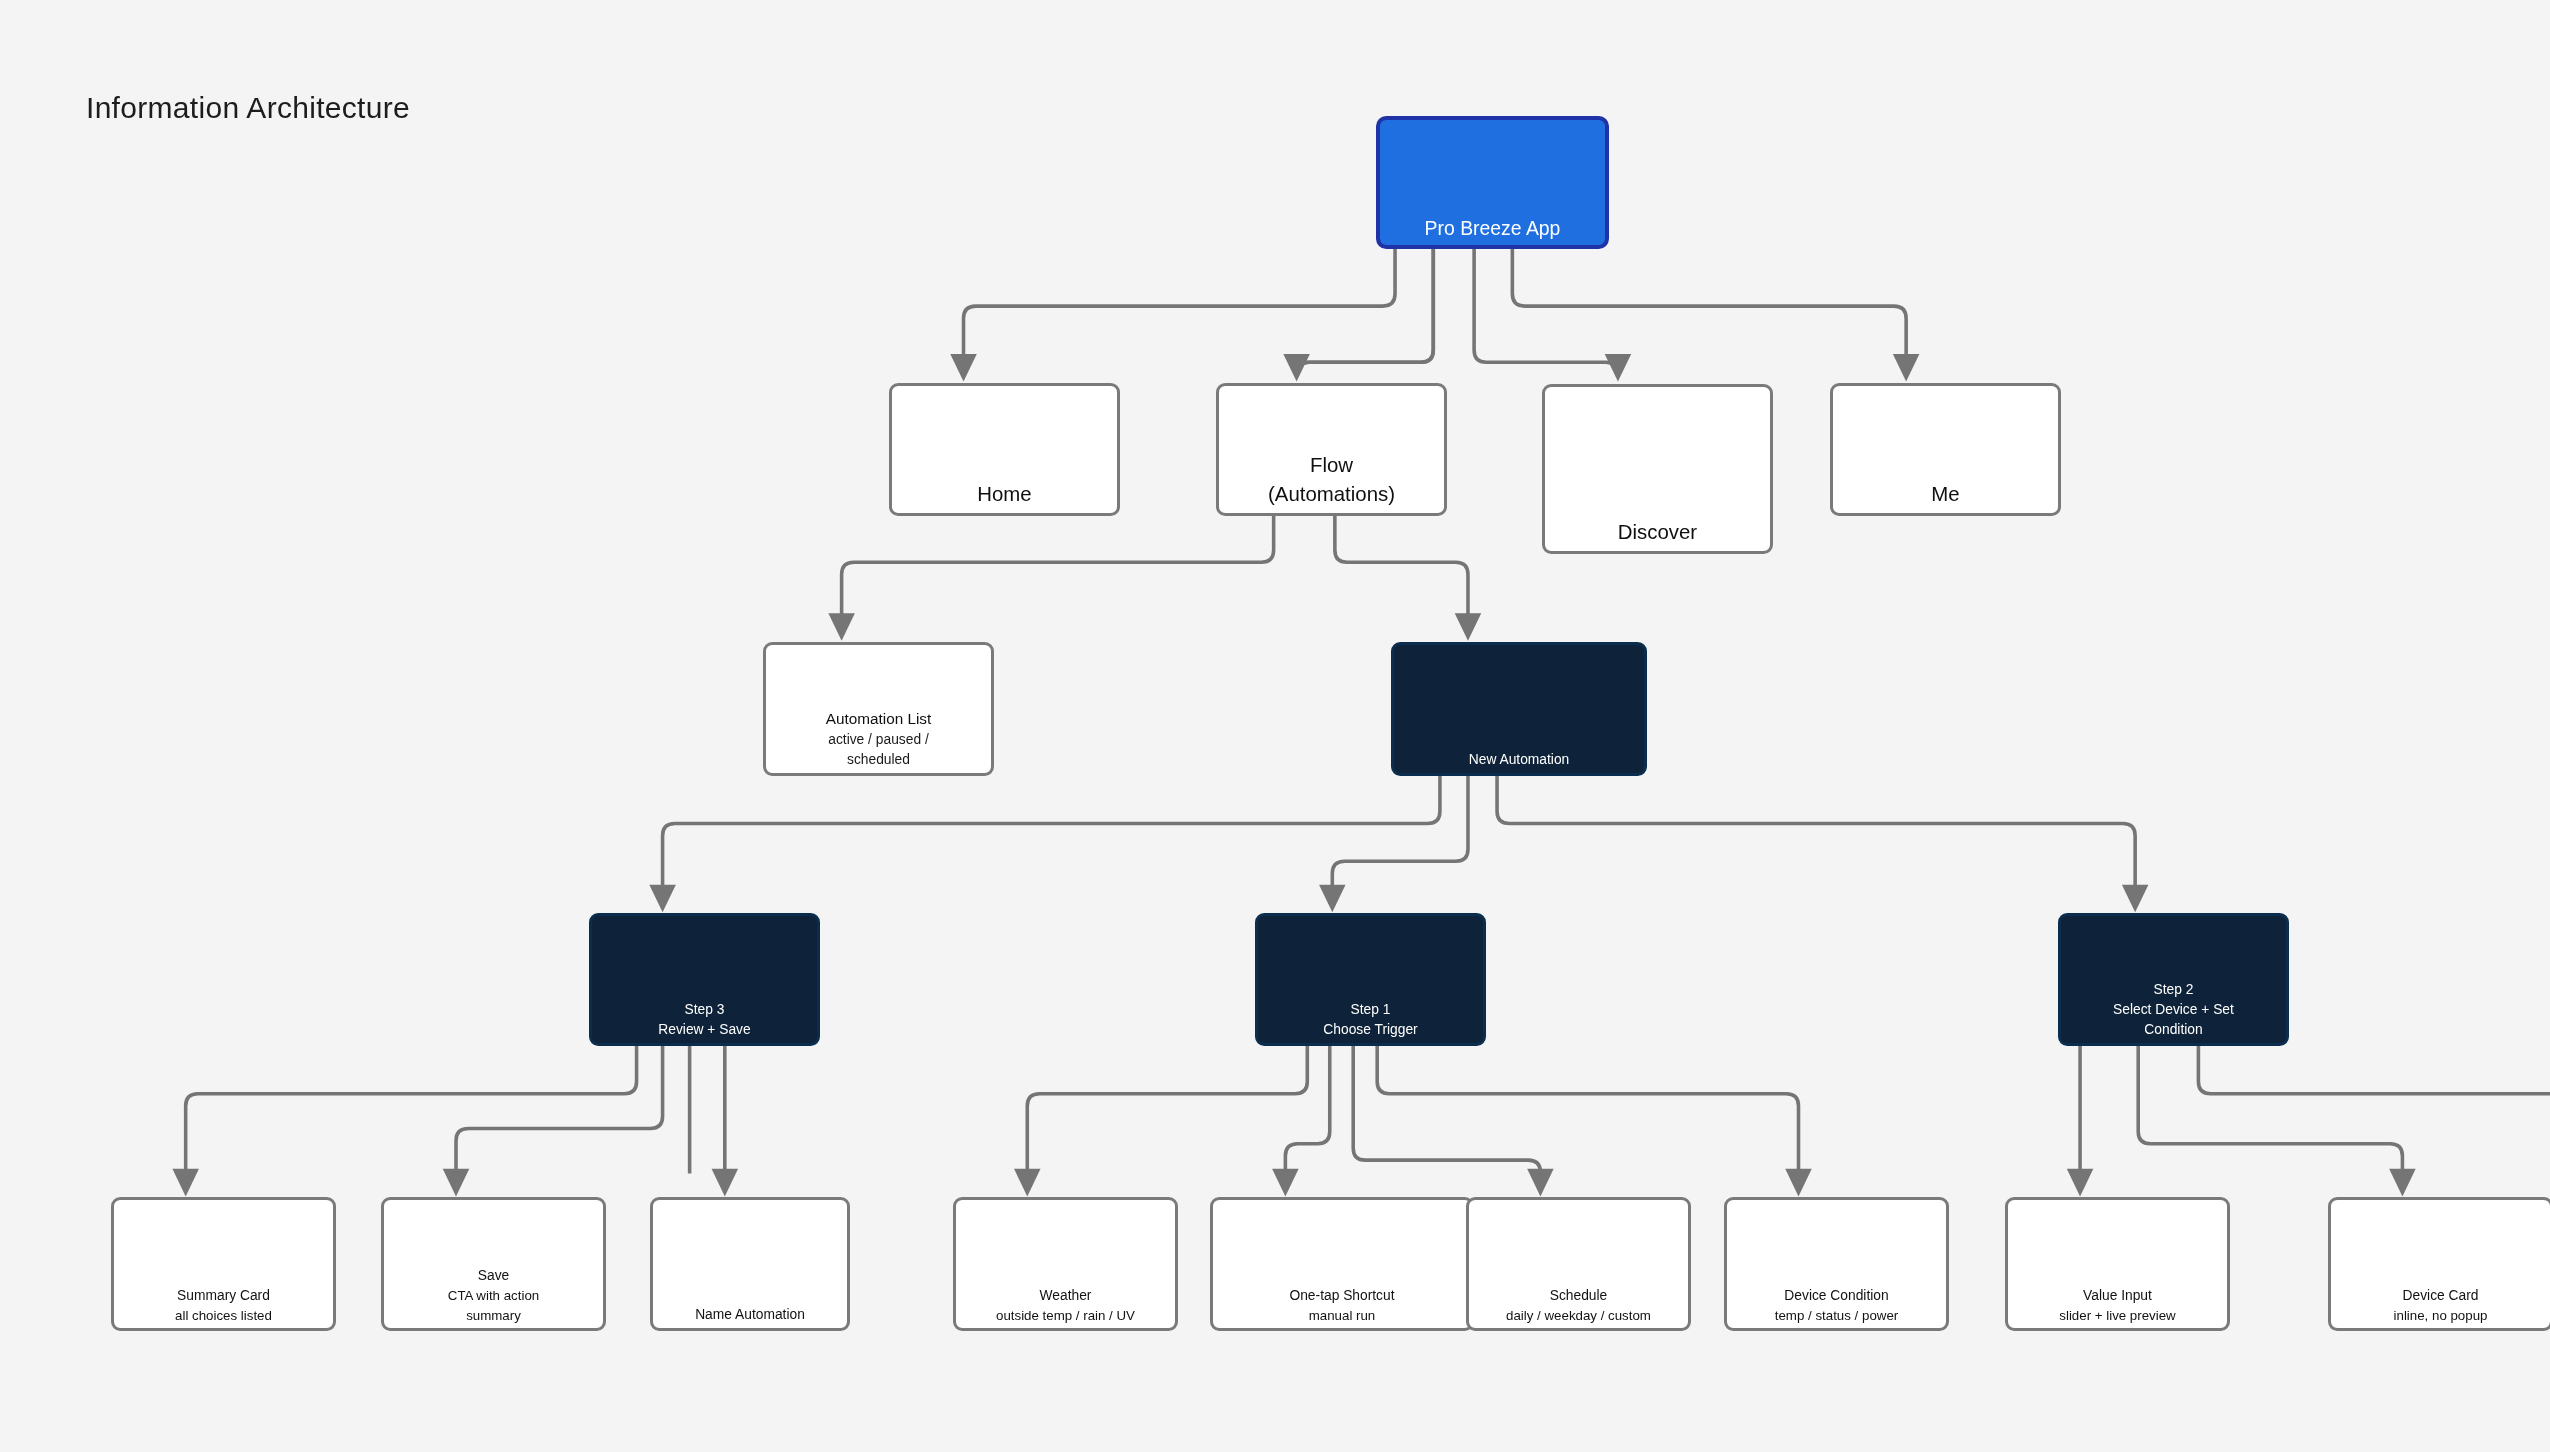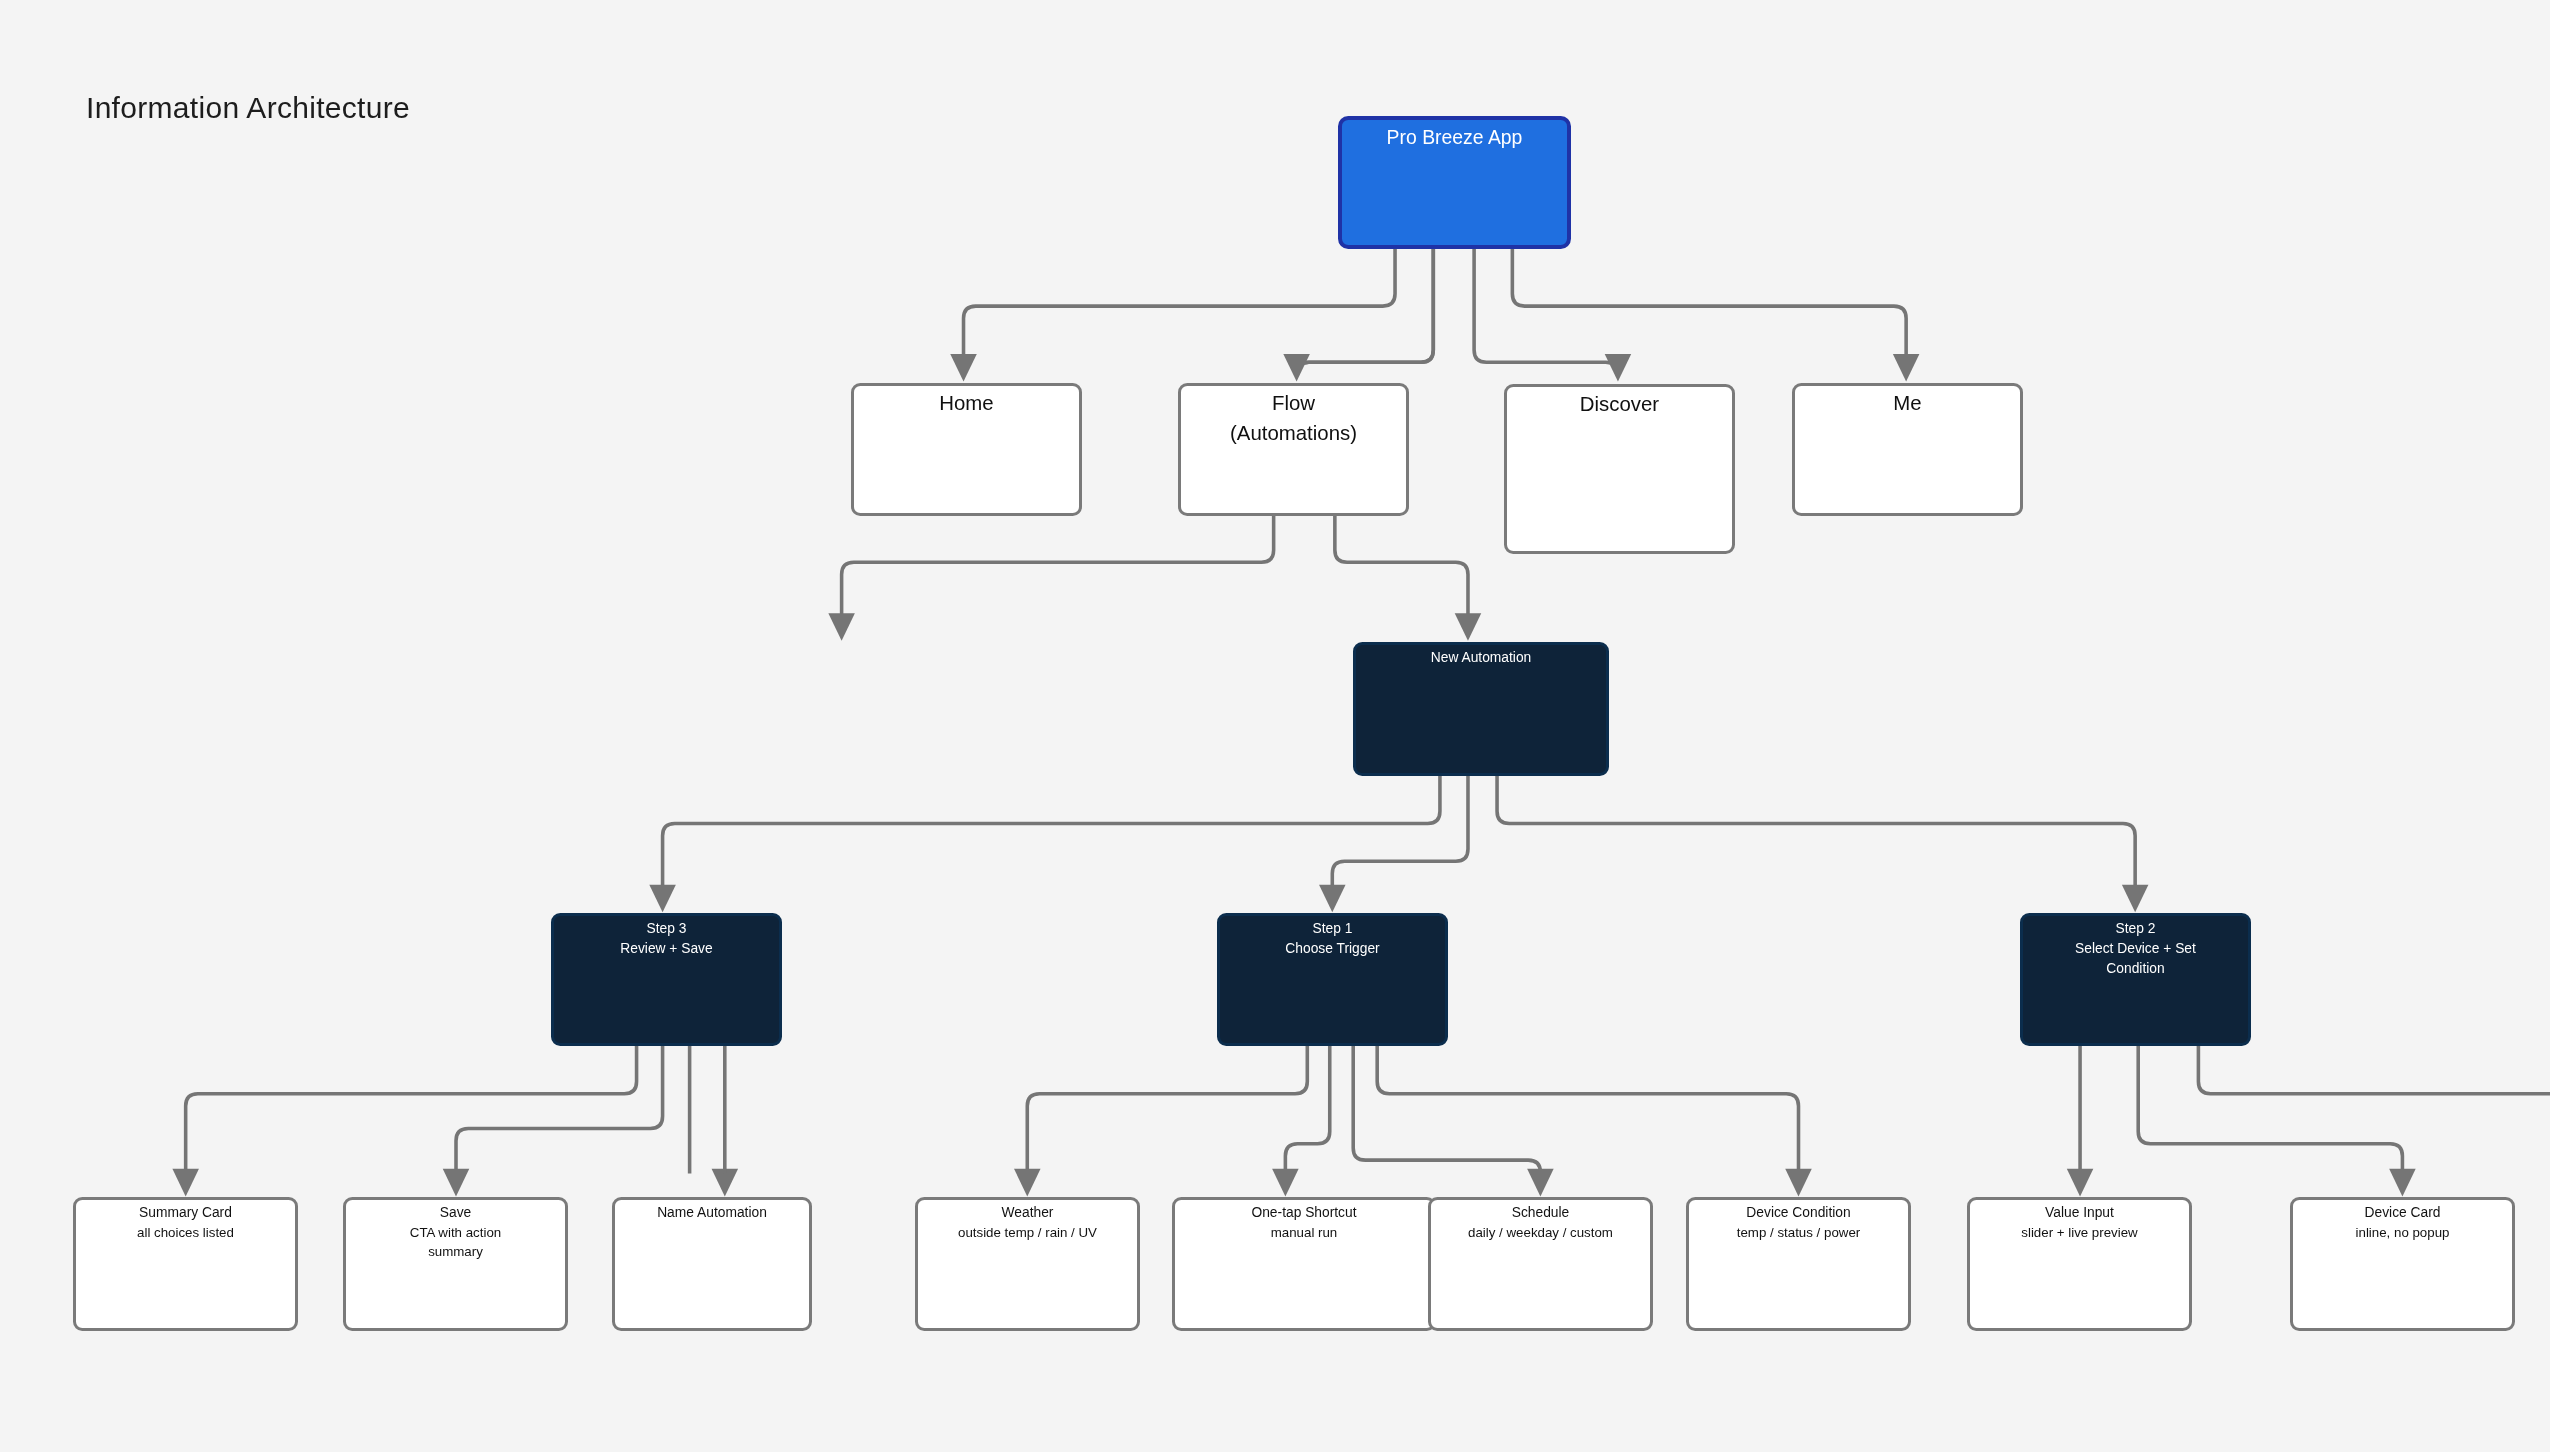--- a/index.html
+++ b/index.html
@@ -41,25 +41,26 @@
     color: #1d1d1d;
     font-weight: 400;
     white-space: nowrap;
   }
   .node {
     position: absolute;
     box-sizing: border-box;
     display: flex;
     flex-direction: column;
     align-items: center;
-    justify-content: flex-start;
+    justify-content: flex-end;
     text-align: center;
     border-radius: 9.2px;
     padding: 3.1px 7.1px;
     line-height: 1.45;
+    margin-left: 38px;
   }
   .node .ln { display: block; white-space: nowrap; }
 
   .node--root {
     background: #1f6fe0;
     border: 4.6px solid #1f32a6;
     color: #ffffff;
     font-size: 19.4px;
     border-radius: 10.2px;
   }
@@ -193,20 +194,25 @@
     <span class="ln">Flow</span>
     <span class="ln">(Automations)</span>
   </div>
   <div class="node node--plain" style="left:1504px; top:384px; width:231px; height:170px;">
     <span class="ln">Discover</span>
   </div>
   <div class="node node--plain" style="left:1792px; top:383px; width:231px; height:133px;">
     <span class="ln">Me</span>
   </div>
 
+  <div class="node node--plain node--sm" style="left:725px; top:642px; width:231px; height:134px;">
+    <span class="ln">Automation List</span>
+    <span class="ln sub">active / paused /</span>
+    <span class="ln sub">scheduled</span>
+  </div>
   <div class="node node--dark" style="left:1353px; top:642px; width:256px; height:134px;">
     <span class="ln">New Automation</span>
   </div>
 
   <div class="node node--dark" style="left:551px; top:913px; width:231px; height:133px;">
     <span class="ln">Step 3</span>
     <span class="ln sub">Review + Save</span>
   </div>
   <div class="node node--dark" style="left:1217px; top:913px; width:231px; height:133px;">
     <span class="ln">Step 1</span>

